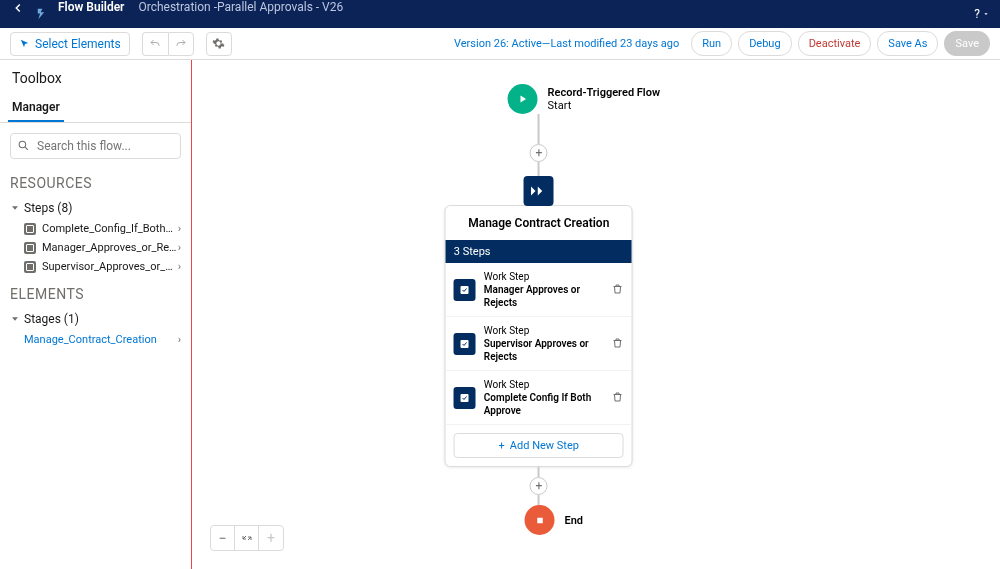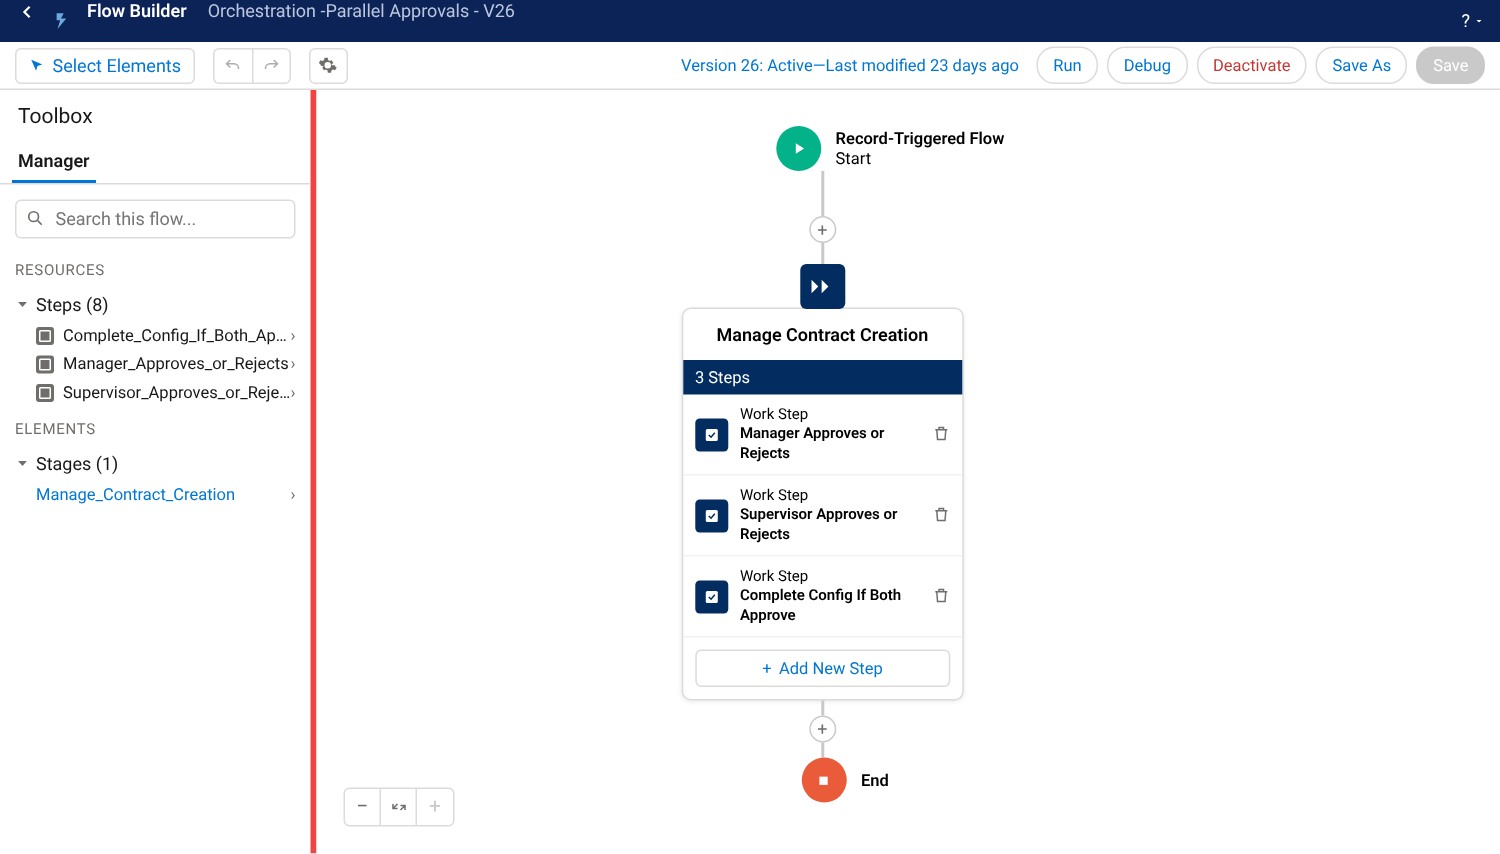--- a/index.html
+++ b/index.html
@@ -19,30 +19,30 @@
 .undo-group .icon-btn:first-child{border-radius:4px 0 0 4px;border-right:0}
 .undo-group .icon-btn:last-child{border-radius:0 4px 4px 0}
 .gear-btn{border:1px solid #dddbda;width:26px;height:24px;border-radius:4px;display:flex;align-items:center;justify-content:center;cursor:pointer;color:#706e6b}
 .toolbar-right{margin-left:auto;display:flex;align-items:center;gap:6px}
 .version-txt{color:#0176d3;font-size:11px;margin-right:6px}
 .tbtn{border:1px solid #dddbda;border-radius:12px;padding:5px 10px;font-size:11px;cursor:pointer;background:#fff}
 .tbtn.blue{color:#0176d3}
 .tbtn.red{color:#c23934}
 .tbtn.gray{background:#c9c9c9;color:#fff;border-color:#c9c9c9}
 .main{display:flex;height:509px}
-.sidebar{width:211px;border-right:4px solid #ef4444;display:flex;flex-direction:column}
+.sidebar{width:192px;border-right:1px solid #ef4444;display:flex;flex-direction:column}
 .sb-title{font-size:14px;padding:10px 12px 8px;color:#181818}
 .sb-tabs{border-bottom:1px solid #dddbda;padding:0 8px}
 .sb-tab{display:inline-block;padding:6px 4px;font-size:12px;font-weight:600;color:#181818;border-bottom:2px solid #0176d3}
 .sb-search{margin:10px;position:relative}
 .sb-search input{width:100%;border:1px solid #dddbda;border-radius:4px;padding:5px 8px 5px 26px;font-size:12px;color:#706e6b}
 .sb-search svg{position:absolute;left:7px;top:6px;stroke:#706e6b}
 .new-res{margin:0 10px 10px;border:1px solid #dddbda;border-radius:4px;padding:5px 8px;font-size:12px;color:#0176d3;cursor:pointer;background:#fff;display:inline-block}
 .sb-section{padding:0 10px}
-.sb-hdr{font-size:10px;letter-spacing:.5px;color:#706e6b;text-transform:uppercase;margin:6px 0}
+.sb-hdr{font-size:14px;letter-spacing:.5px;color:#706e6b;text-transform:uppercase;margin:6px 0}
 .sb-item{display:flex;align-items:center;padding:4px 0;font-size:12px;cursor:pointer;color:#181818}
 .sb-item .chev{transform:rotate(90deg);margin-right:4px}
 .sb-sub{display:flex;align-items:center;padding:3px 0 3px 14px;font-size:11px;cursor:pointer;color:#181818}
 .sb-sub .lbl{flex:1;overflow:hidden;text-overflow:ellipsis;white-space:nowrap}
 .sb-sub .go{color:#706e6b}
 .sb-sub .ricon{width:12px;height:12px;margin-right:6px;background:#706e6b;border-radius:2px;position:relative;flex-shrink:0}
 .sb-sub .ricon::after{content:"";position:absolute;inset:2px;border:1px solid #fff;border-radius:1px}
 .sb-link{color:#0176d3}
 .canvas{flex:1;position:relative;background:#fff}
 .zoom-ctrl{position:absolute;left:18px;bottom:18px;display:flex;border:1px solid #dddbda;border-radius:4px;overflow:hidden;background:#fff}

